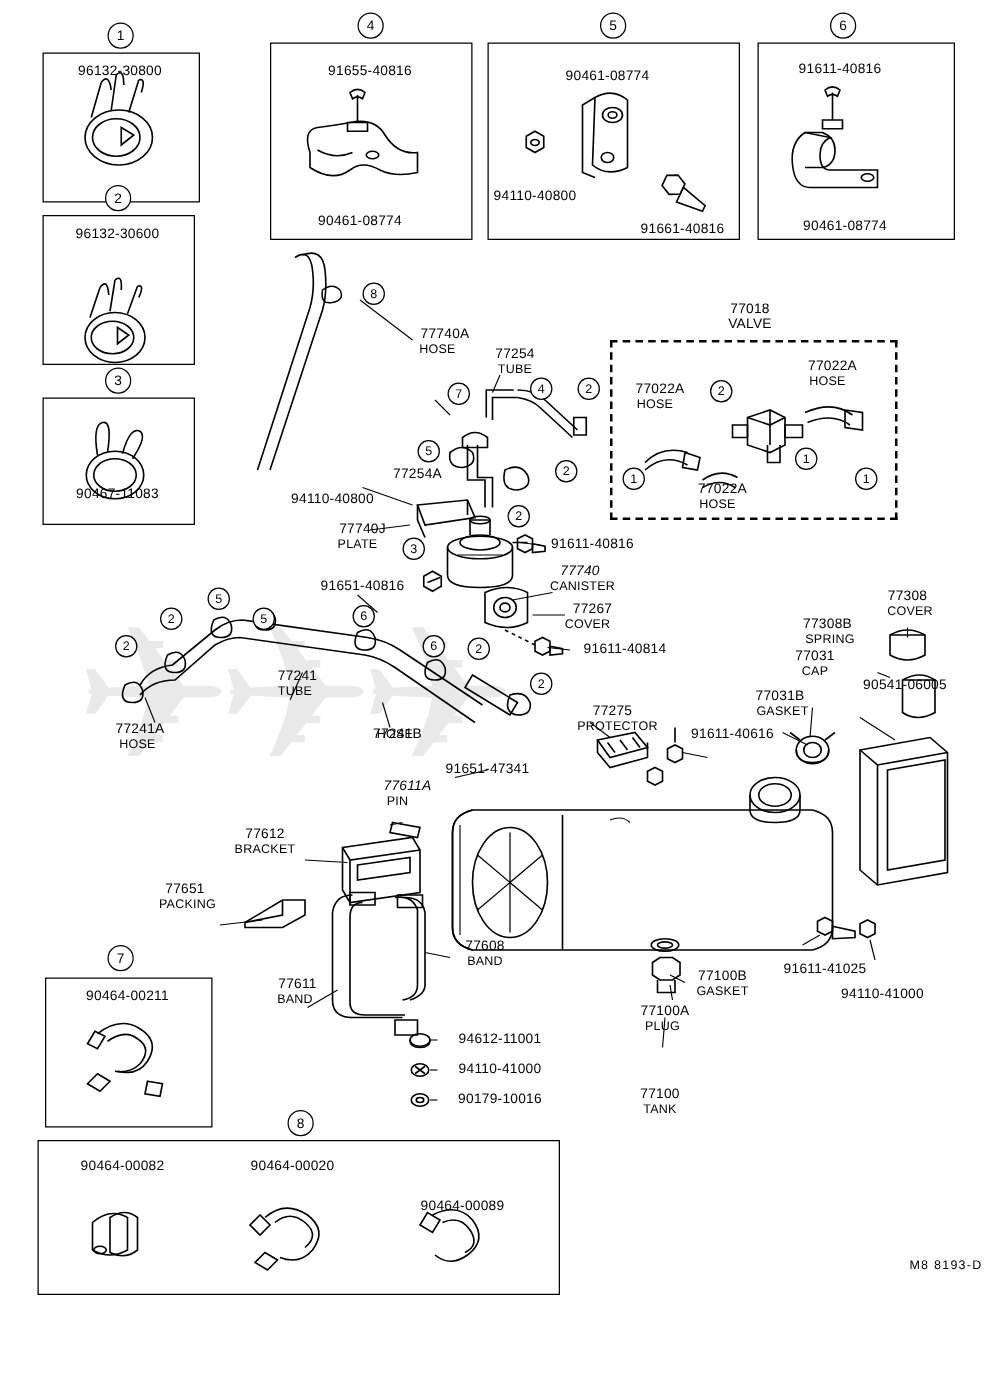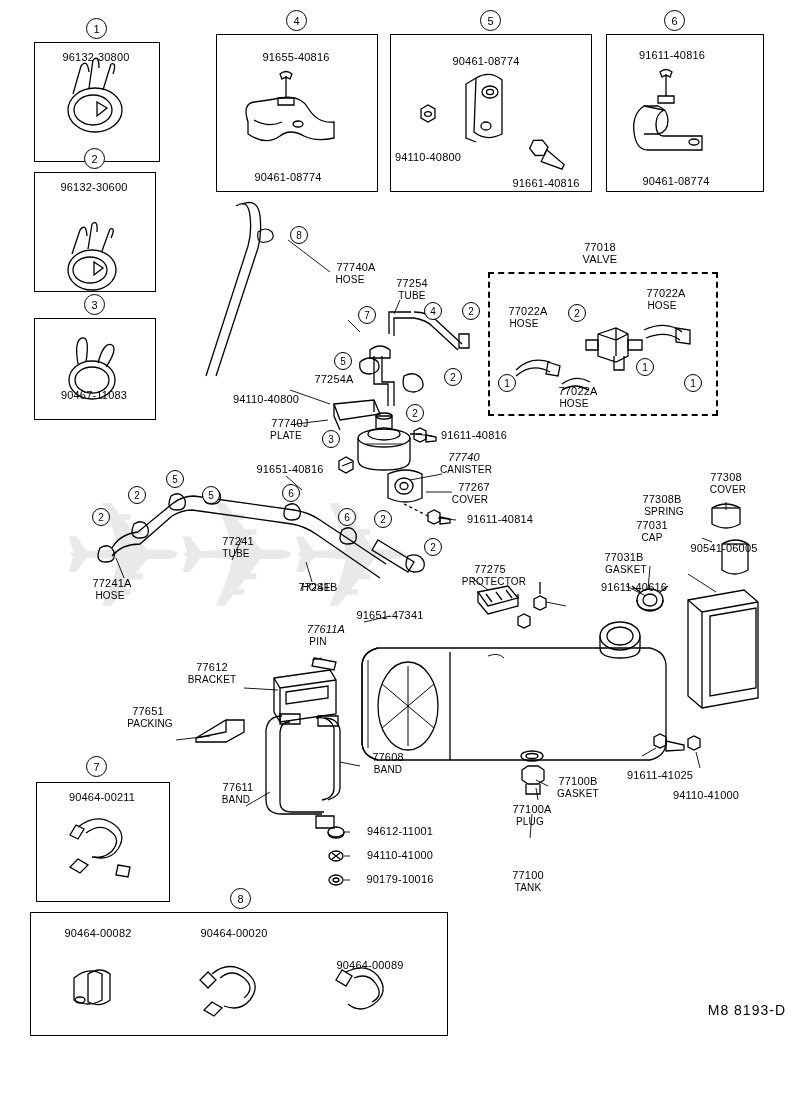--- a/index.html
+++ b/index.html
@@ -12,21 +12,21 @@
   .box{position:absolute;border:1.4px solid #000;background:transparent;}
   .circ{position:absolute;border:1.3px solid #000;border-radius:50%;
         width:19px;height:19px;background:#fff;font-size:11px;
         display:flex;align-items:center;justify-content:center;}
   .circ.sm{width:16px;height:16px;font-size:10px;}
   svg{position:absolute;left:0;top:0;width:800px;height:1106px;
       pointer-events:none;}
   .wm{position:absolute;left:60px;top:470px;width:660px;height:150px;
       font-size:150px;font-weight:bold;color:#e9e9e9;letter-spacing:-12px;
       font-family:"DejaVu Sans",sans-serif;z-index:0;user-select:none;}
-  #code{position:absolute;right:14px;bottom:88px;font-size:14px;letter-spacing:1px;}
+  #code{position:absolute;right:14px;bottom:88px;font-size:10px;letter-spacing:1px;}
 </style>
 </head>
 <body>
 
 <div id="sheet">
 
   <div class="wm">✈✈✈</div>
 
   <svg viewBox="0 0 800 1106" xmlns="http://www.w3.org/2000/svg">
     <g fill="none" stroke="#000" stroke-width="1.3">
@@ -443,21 +443,21 @@
 
   <div class="lbl" style="left:112px;top:578px;">77241A</div>
   <div class="lbl sm" style="left:110px;top:591px;">HOSE</div>
 
   <div class="lbl" style="left:318px;top:570px;margin-top:12px;">77241B</div>
   <div class="lbl sm" style="left:316px;top:583px;">HOSE</div>
 
   <div class="lbl" style="left:490px;top:564px;">77275</div>
   <div class="lbl sm" style="left:494px;top:577px;">PROTECTOR</div>
 
-  <div class="lbl" style="left:586px;top:582px;margin-left:48px;">91611-40616</div>
+  <div class="lbl" style="left:586px;top:582px;">91611-40616</div>
   <div class="lbl" style="left:390px;top:610px;">91651-47341</div>
 
   <div class="lbl" style="left:726px;top:472px;">77308</div>
   <div class="lbl sm" style="left:728px;top:485px;">COVER</div>
 
   <div class="lbl" style="left:662px;top:494px;">77308B</div>
   <div class="lbl sm" style="left:664px;top:507px;">SPRING</div>
 
   <div class="lbl" style="left:652px;top:520px;">77031</div>
   <div class="lbl sm" style="left:652px;top:533px;">CAP</div>

